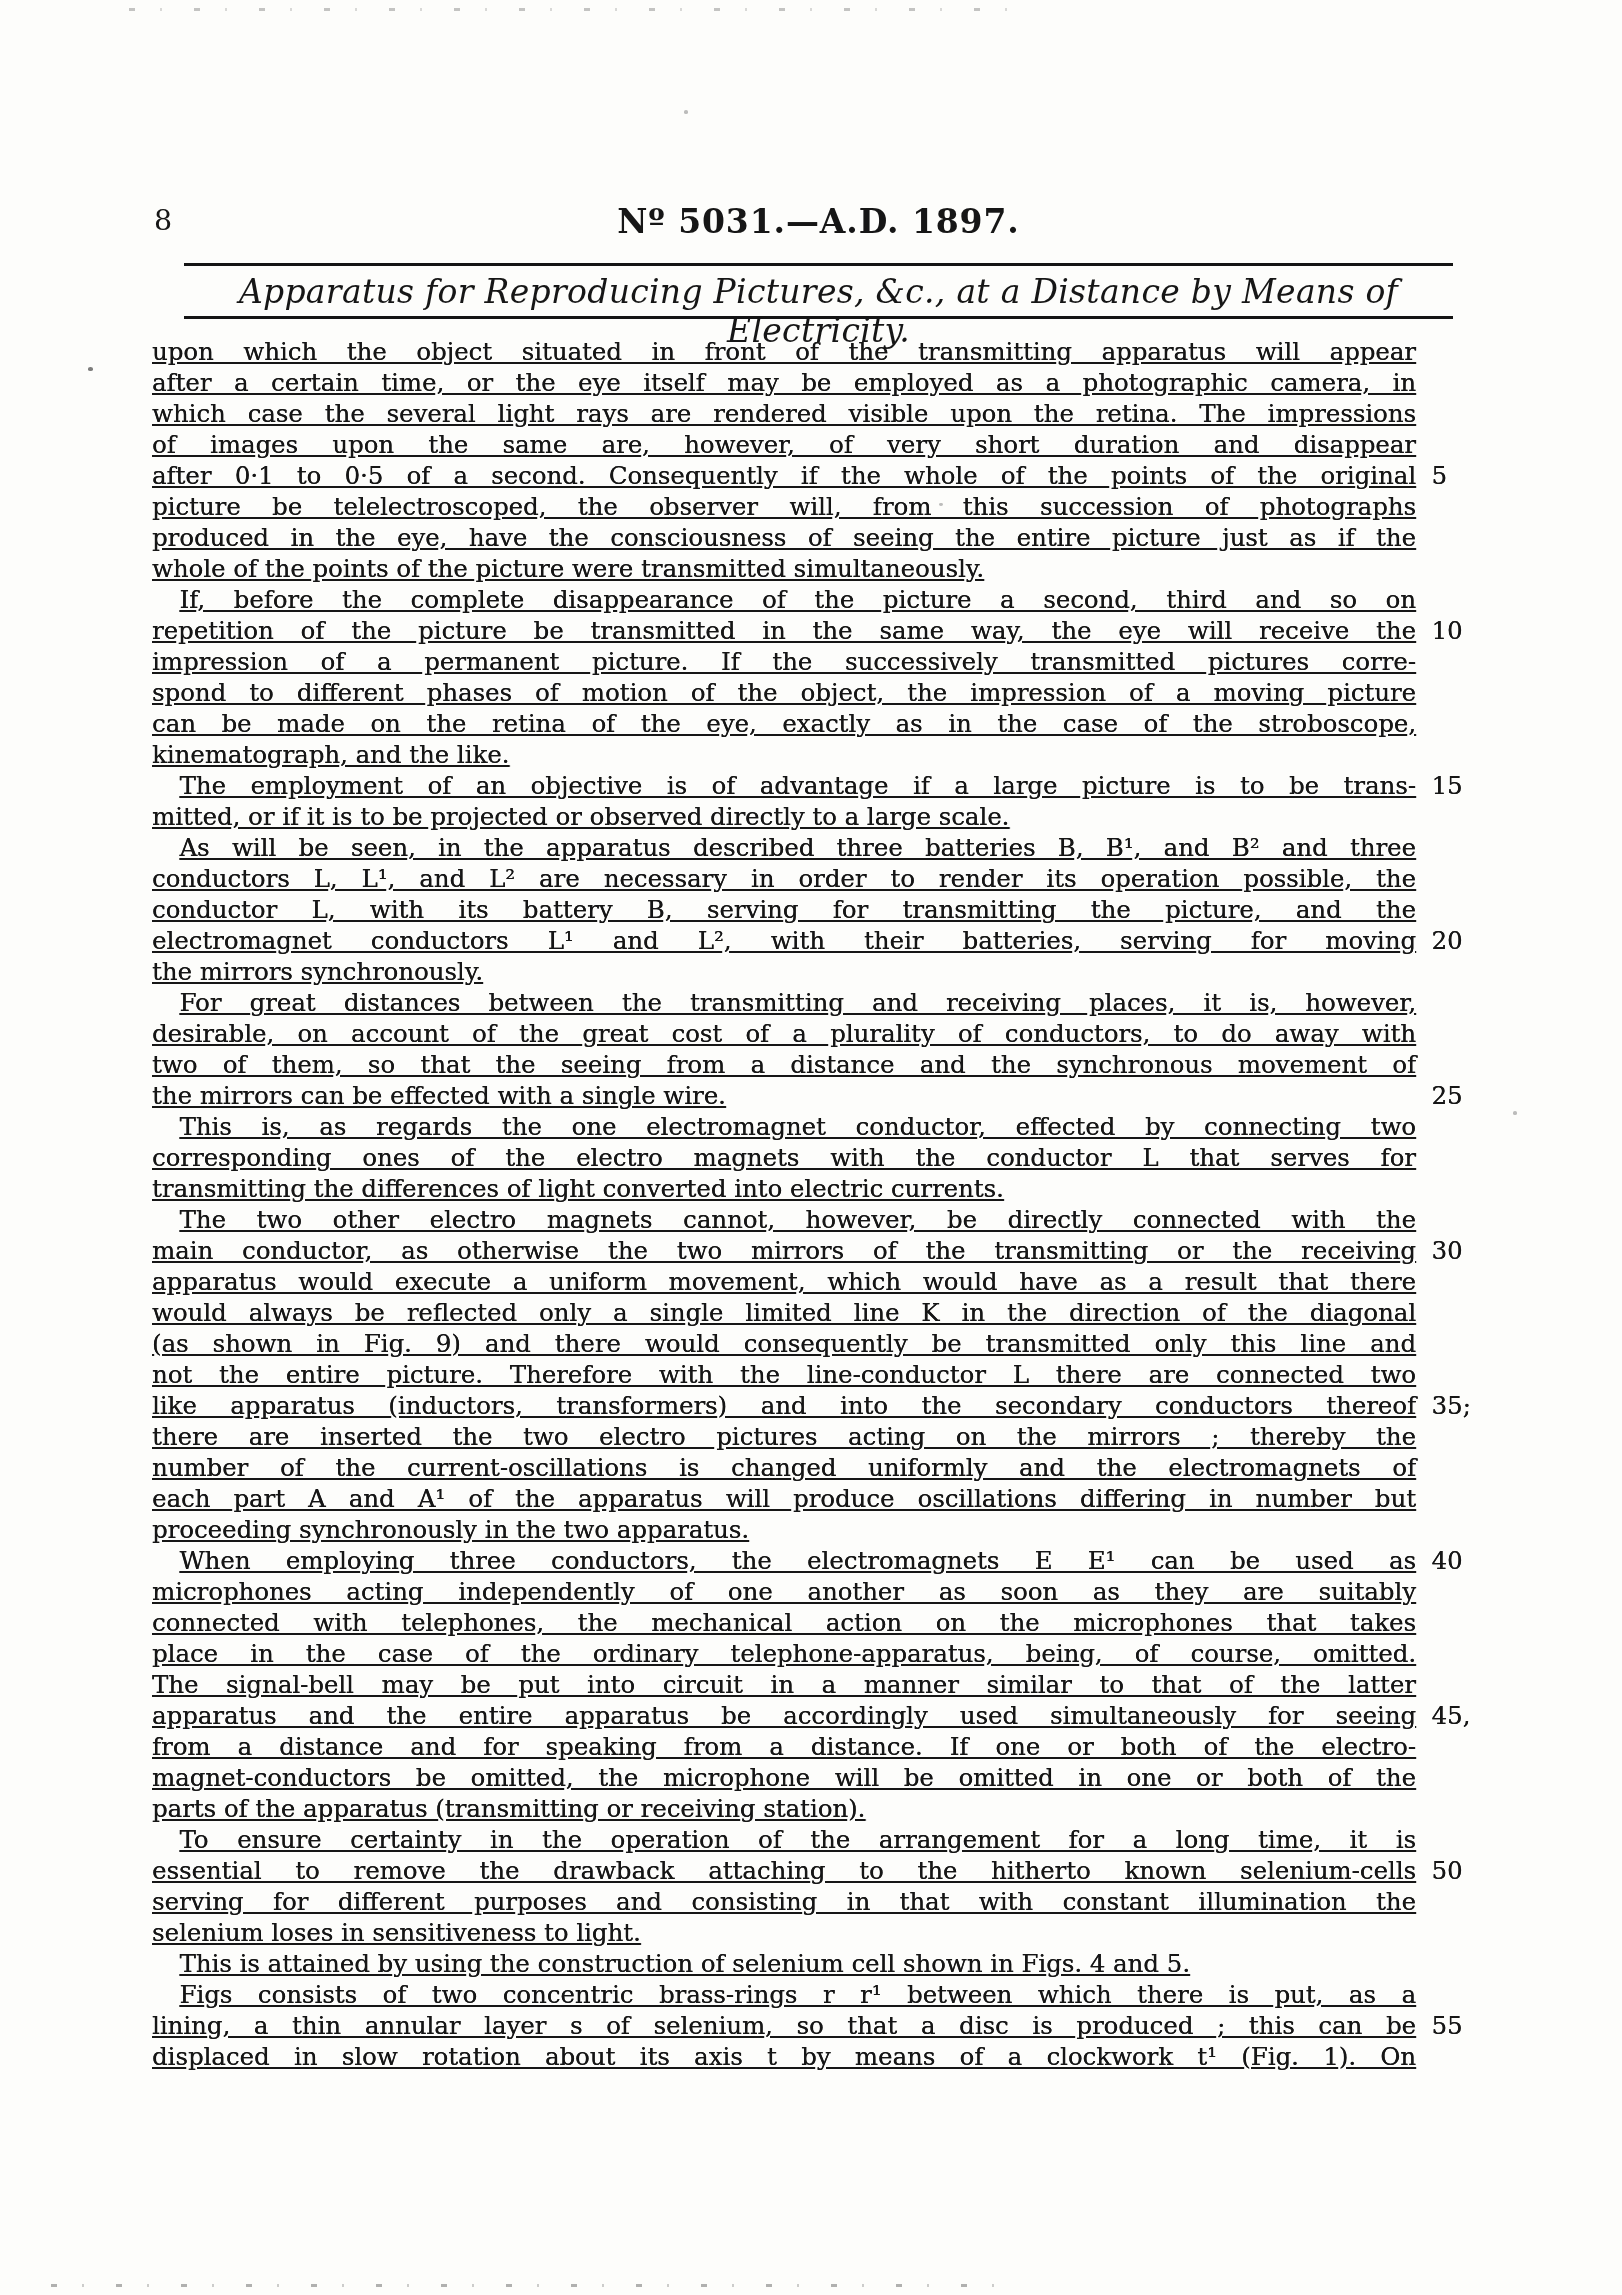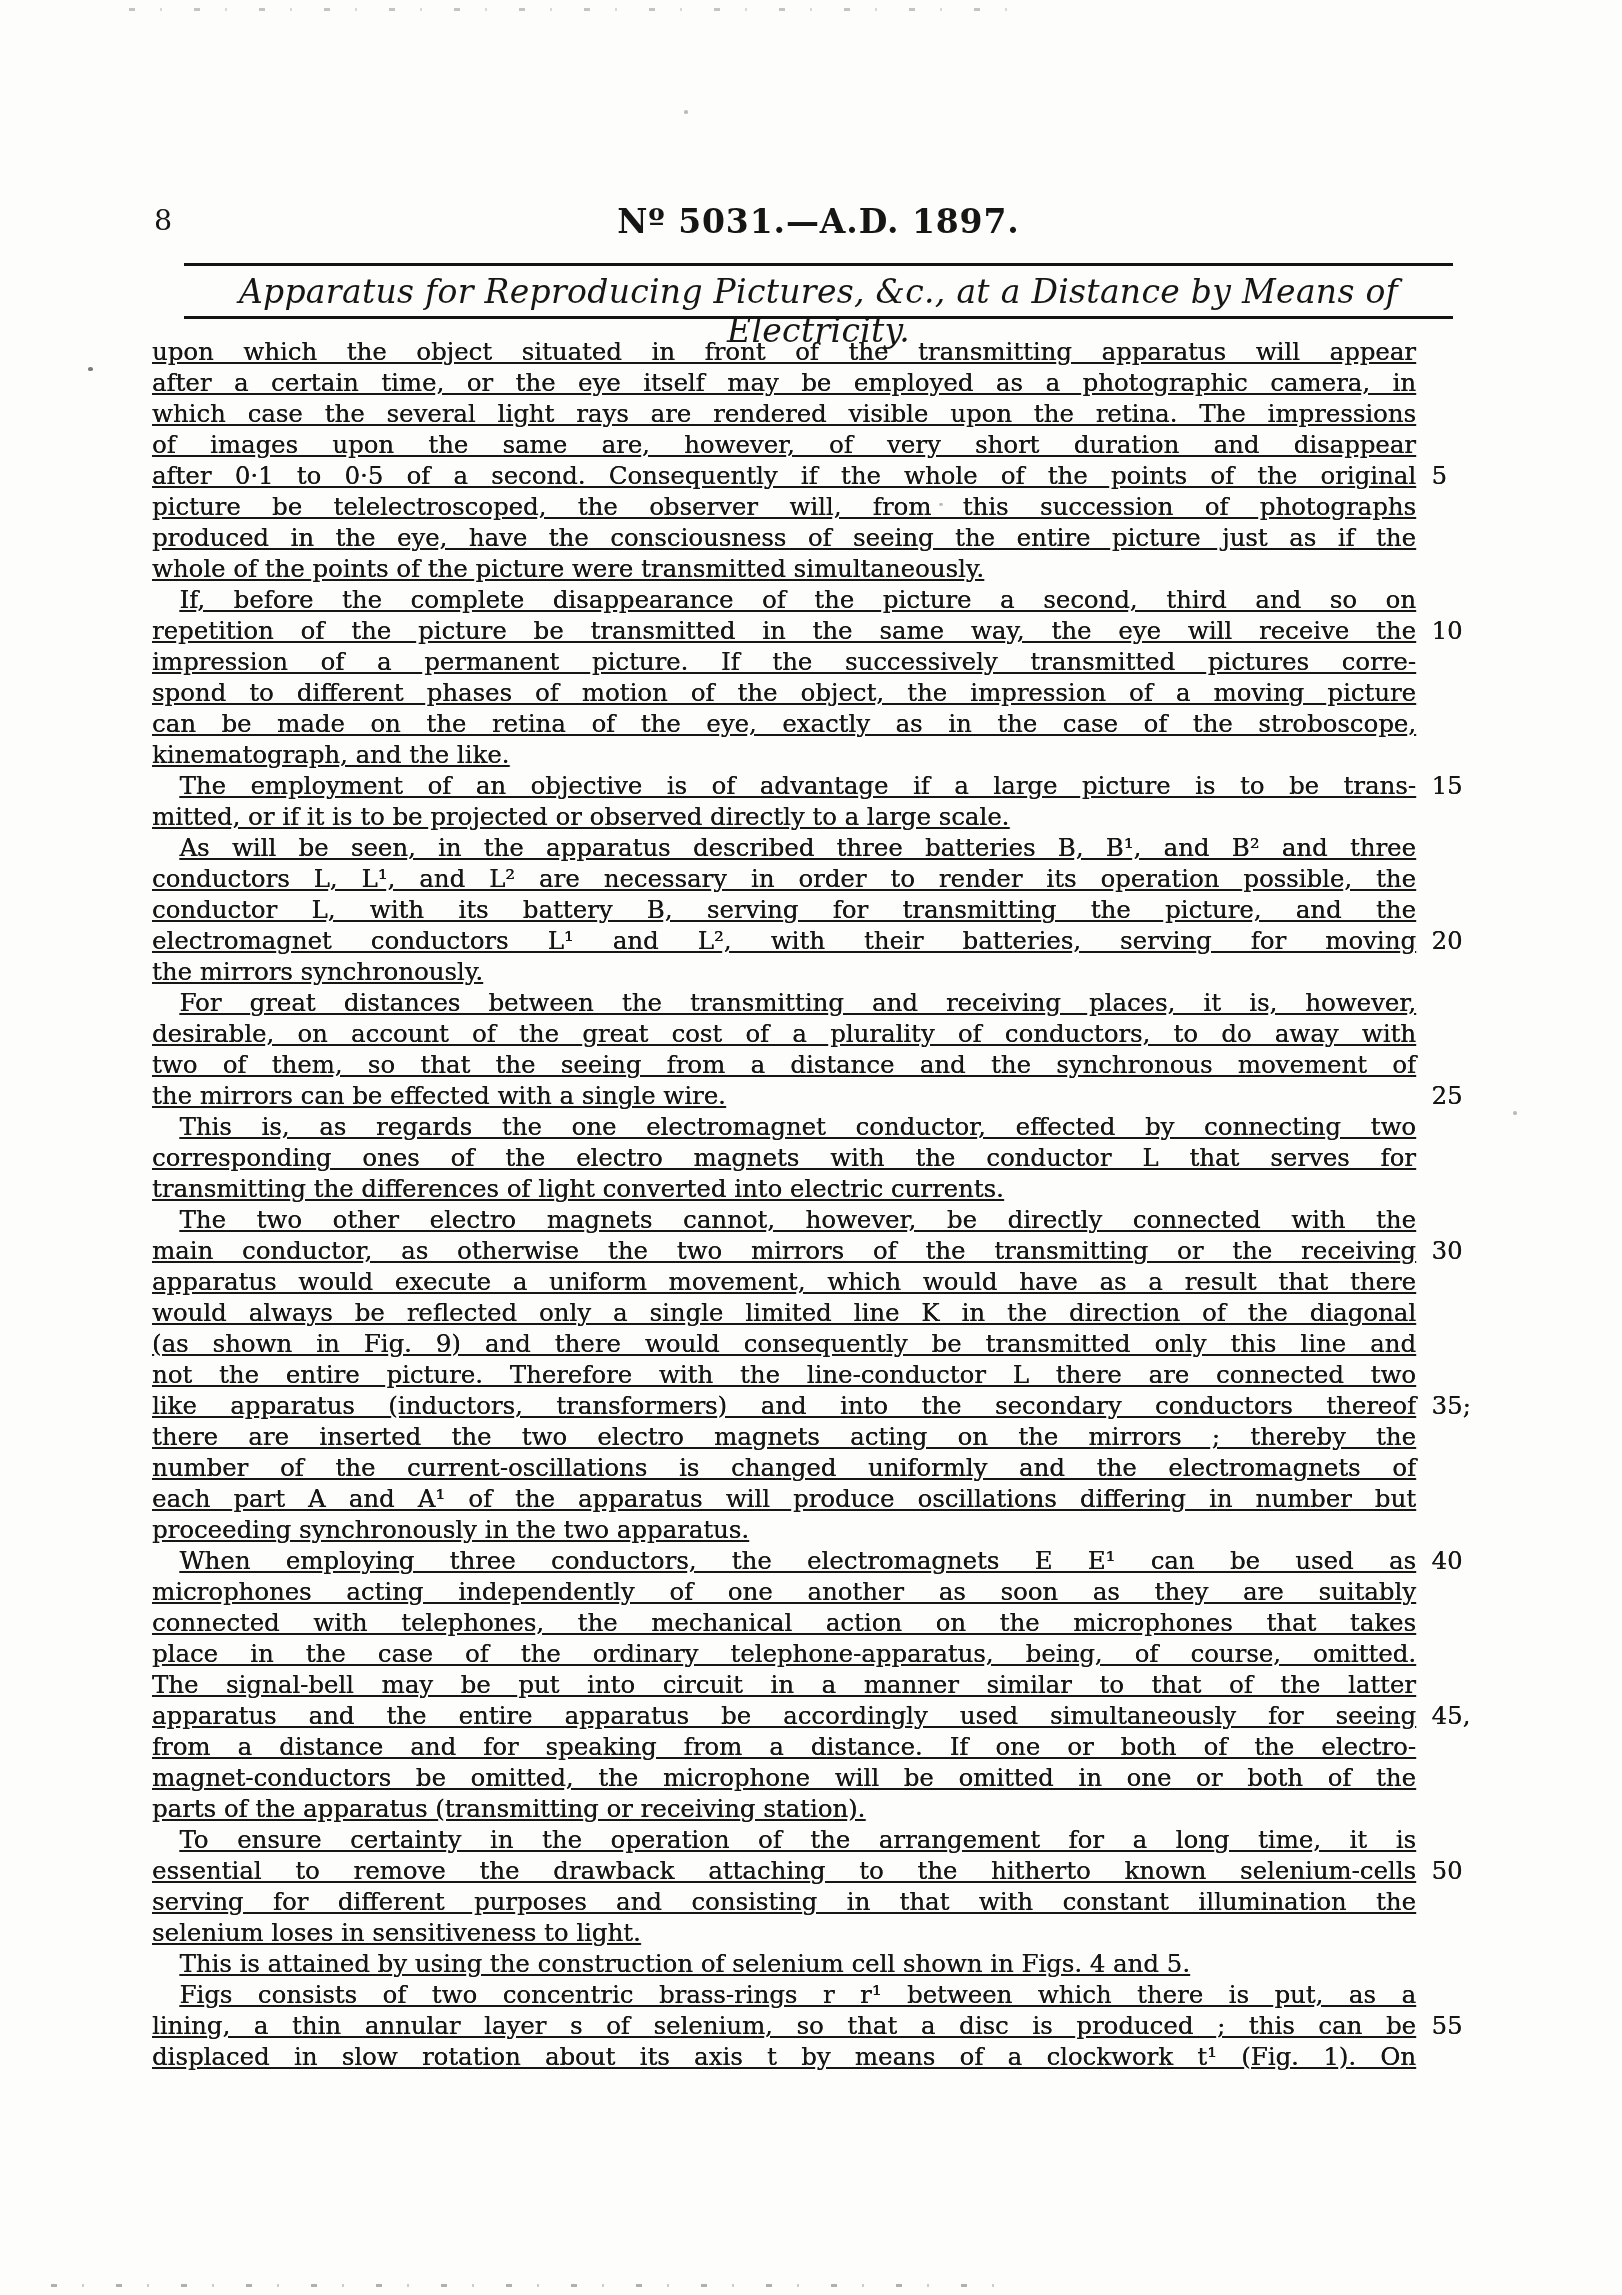--- a/index.html
+++ b/index.html
@@ -206,21 +206,21 @@
         <span class="ltext">(as shown in Fig. 9) and there would consequently be transmitted only this line and</span>
       </div>
       <div class="line">
         <span class="ltext">not the entire picture. Therefore with the line-conductor L there are connected two</span>
       </div>
       <div class="line">
         <span class="ltext">like apparatus (inductors, transformers) and into the secondary conductors thereof</span>
         <span class="lnum">35;</span>
       </div>
       <div class="line">
-        <span class="ltext">there are inserted the two electro magnets acting on the mirrors ; thereby the</span>
+        <span class="ltext">there are inserted the two electro pictures acting on the mirrors ; thereby the</span>
       </div>
       <div class="line">
         <span class="ltext">number of the current-oscillations is changed uniformly and the electromagnets of</span>
       </div>
       <div class="line">
         <span class="ltext">each part A and A¹ of the apparatus will produce oscillations differing in number but</span>
       </div>
       <div class="line end">
         <span class="ltext">proceeding synchronously in the two apparatus.</span>
       </div>

